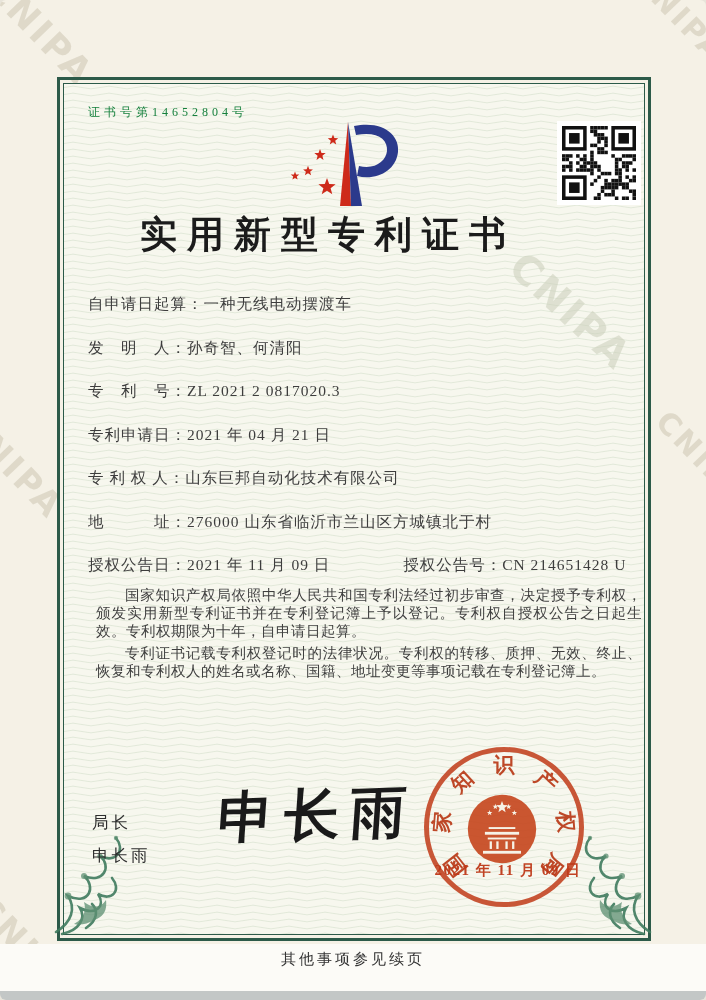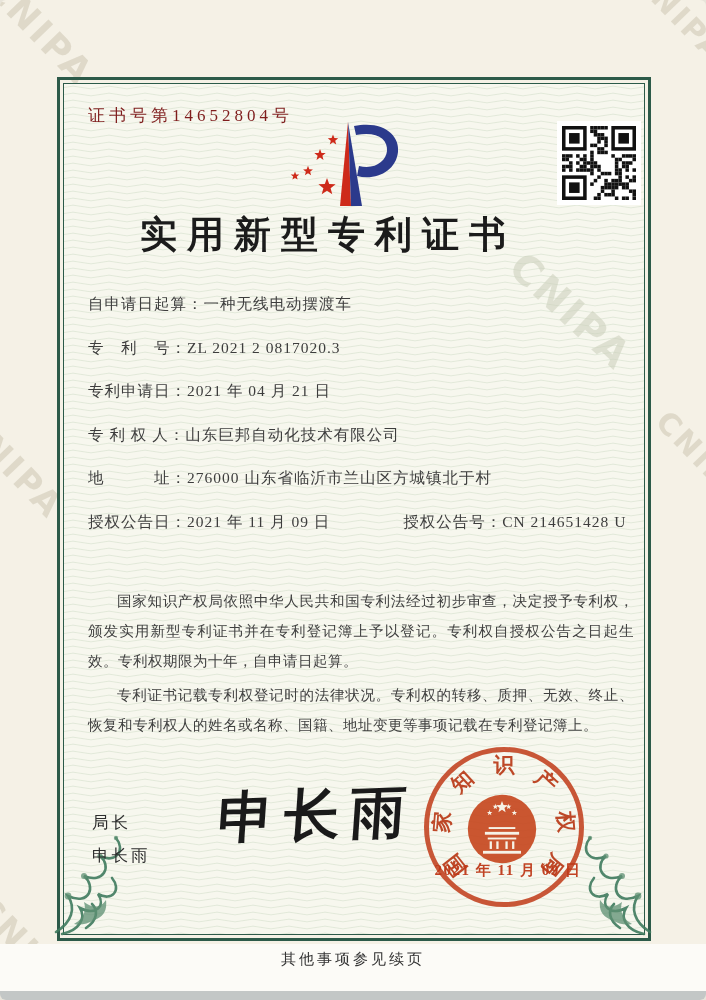--- a/index.html
+++ b/index.html
@@ -25,36 +25,36 @@
   }
   .frame-inner{
     position:absolute;inset:3px;border:1.5px solid #2c5a49;background:#f7f7ee;
   }
   .waves{position:absolute;inset:0;width:100%;height:100%;}
   
   .flourish{position:absolute;width:108px;height:122px;}
   .flourish.bl{left:46px;top:816px;}
   .flourish.br{left:552px;top:816px;transform:scaleX(-1);}
   
-  .cert-no{position:absolute;left:88px;top:104px;font-size:17px;letter-spacing:4px;color:#7f1d1d;}
+  .cert-no{position:absolute;left:88px;top:104px;font-size:12px;letter-spacing:4px;color:#15803d;}
   .logo{position:absolute;left:280px;top:110px;width:150px;height:106px;}
   .qr{position:absolute;left:557px;top:121px;width:84px;height:84px;background:#fff;padding:0;}
   .qr svg{position:absolute;left:5px;top:5px;}
   .title{
     position:absolute;left:0;top:210px;width:656px;text-align:center;
     font-size:37px;font-weight:700;letter-spacing:10px;color:#1b1b1b;
   }
   
   .fields{position:absolute;left:88px;top:294px;width:545px;}
   .field{height:43.5px;font-size:15.5px;letter-spacing:1px;color:#3d3d3d;white-space:nowrap;}
   .flabel{color:#3d3d3d;}
   .gap{margin-left:68px;}
   
-  .body-text{position:absolute;left:88px;top:586px;width:546px;font-size:14.5px;
-    line-height:30px;color:#3f3f3f;letter-spacing:.5px;text-align:justify;}
+  .body-text{position:absolute;left:96px;top:586px;width:546px;font-size:14.5px;
+    line-height:18px;color:#3f3f3f;letter-spacing:.5px;text-align:justify;}
   .body-text p{margin:0 0 4px 0;text-indent:2em;}
   
   .sig-labels{position:absolute;left:92px;top:806px;font-size:16.5px;letter-spacing:3px;
     line-height:33px;color:#2e2e2e;}
   .sig-script{
     position:absolute;left:202px;top:778px;width:230px;text-align:center;
     font-size:56px;letter-spacing:10px;color:#1a1a1a;
     transform:rotate(-2deg) skewX(-6deg);font-weight:600;
   }
   
@@ -280,20 +280,21 @@
         <rect x="0" y="14" width="7" height="7" fill="#111"></rect>
         <rect x="1" y="15" width="5" height="5" fill="#fff"></rect>
         <rect x="2" y="16" width="3" height="3" fill="#111"></rect>
       </svg>
   </div>
 
   <div class="title">实用新型专利证书</div>
 
   <div class="fields">
     <div class="field"><span class="flabel">自申请日起算：</span><span class="fvalue">一种无线电动摆渡车</span></div>
+    <div class="field"><span class="flabel">发　明　人：</span><span class="fvalue">孙奇智、何清阳</span></div>
     <div class="field"><span class="flabel">专　利　号：</span><span class="fvalue">ZL 2021 2 0817020.3</span></div>
     <div class="field"><span class="flabel">专利申请日：</span><span class="fvalue">2021 年 04 月 21 日</span></div>
     <div class="field"><span class="flabel">专 利 权 人：</span><span class="fvalue">山东巨邦自动化技术有限公司</span></div>
     <div class="field"><span class="flabel">地　　　址：</span><span class="fvalue">276000 山东省临沂市兰山区方城镇北于村</span></div>
     <div class="field">
       <span class="flabel">授权公告日：</span><span class="fvalue">2021 年 11 月 09 日</span>
       <span class="flabel gap">授权公告号：</span><span class="fvalue">CN 214651428 U</span>
     </div>
   </div>
 

